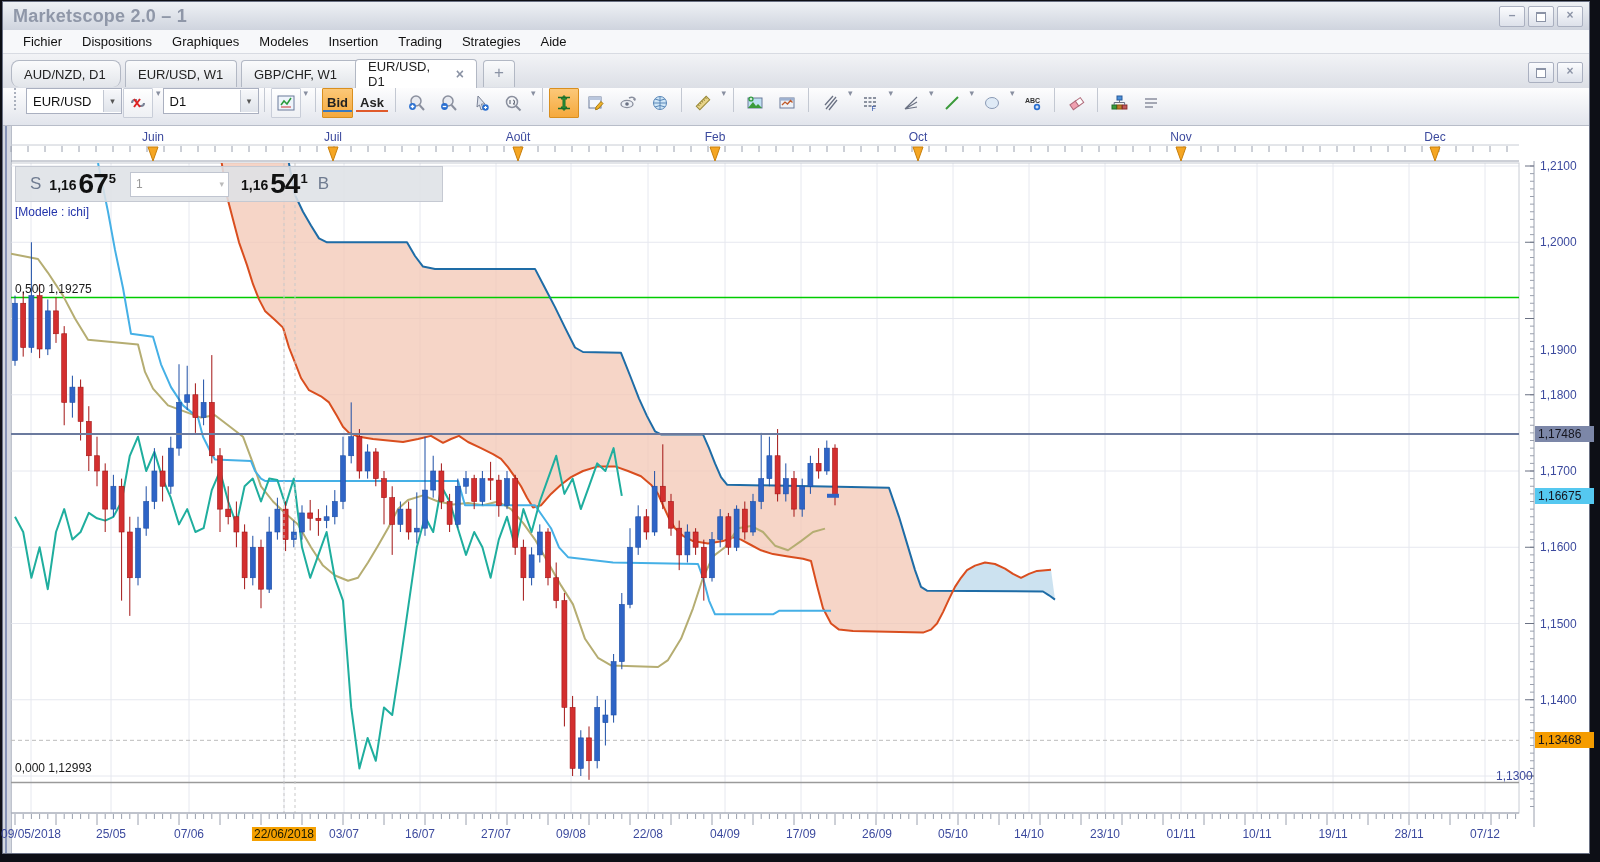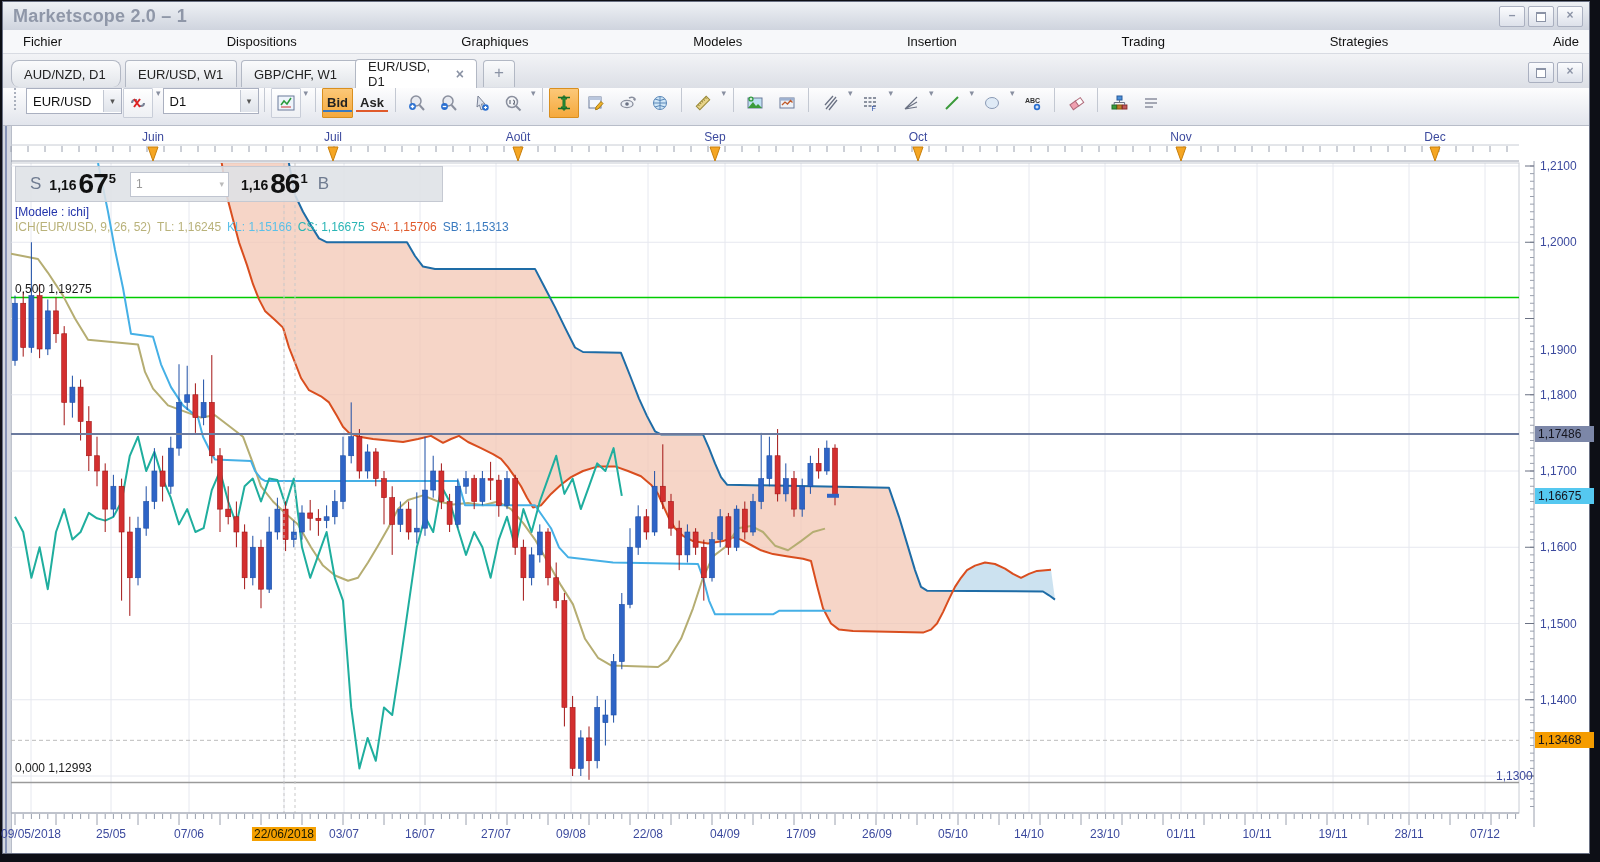--- a/index.html
+++ b/index.html
@@ -5,21 +5,21 @@
   html,body{margin:0;padding:0;background:#0d0f16;font-family:"Liberation Sans",sans-serif;}
   #screen{position:relative;width:1600px;height:862px;background:#0d0f16;overflow:hidden;}
   #window{position:absolute;left:2px;top:1px;width:1588px;height:853px;background:#eceef2;border:1px solid #6a7184;box-sizing:border-box;}
   
   #titlebar{position:absolute;left:0;top:0;width:100%;height:28px;background:linear-gradient(#eef1f5,#cfd4de);border-bottom:1px solid #aab0bd;display:flex;align-items:center;}
   #title-text{color:#8f97a8;font-weight:bold;font-size:18px;padding-left:10px;letter-spacing:.2px;}
   .winbtns{position:absolute;right:6px;top:4px;display:flex;gap:3px;}
   .winbtn{width:24px;height:19px;background:linear-gradient(#fbfcfe,#dde1ea);border:1px solid #aab0c0;border-radius:2px;color:#8b93a6;font-size:12px;line-height:17px;text-align:center;font-weight:bold;}
   .restore-glyph{display:inline-block;width:8px;height:7px;border:1px solid #8b93a6;border-top-width:2px;margin-top:5px;background:#fff;}
   
-  #menubar{position:absolute;left:0;top:28px;width:100%;height:24px;background:#f7f8fa;border-bottom:1px solid #d8dbe2;display:flex;align-items:center;padding-left:10px;box-sizing:border-box;justify-content:space-between;}
+  #menubar{position:absolute;left:0;top:28px;width:100%;height:24px;background:#f7f8fa;border-bottom:1px solid #d8dbe2;display:flex;align-items:center;padding-left:10px;box-sizing:border-box;}
   .menu-item{font-size:13px;color:#111;padding:3px 10px;}
   
   #tabbar{position:absolute;left:0;top:52px;width:100%;height:34px;background:linear-gradient(#f2f3f6,#dcdfe6);border-bottom:1px solid #b8bdc9;}
   .tab{position:absolute;top:6px;height:27px;background:linear-gradient(#fafbfc,#e2e5ea);border:1px solid #b2b8c4;border-bottom:none;border-radius:4px 4px 0 0;display:flex;align-items:center;padding:0 12px;font-size:13px;color:#222;box-sizing:border-box;}
   .tab.active{background:#fff;height:29px;top:5px;z-index:2;}
   .tab .close-x{margin-left:8px;color:#8a92a4;font-size:14px;font-weight:bold;}
   .tab-plus{position:absolute;top:6px;width:30px;height:26px;background:linear-gradient(#fafbfc,#e2e5ea);border:1px solid #b2b8c4;border-bottom:none;border-radius:4px 4px 0 0;text-align:center;font-size:17px;color:#8a92a4;line-height:24px;}
   
   #toolbar{position:absolute;left:0;top:86px;width:100%;height:38px;background:linear-gradient(#fdfdfe,#e2e5ec);border-bottom:1px solid #b8bdc9;display:flex;align-items:flex-start;padding-left:6px;box-sizing:border-box;}
   .tb-grip{width:5px;height:22px;border-left:2px dotted #aab0bd;margin:0 5px;}
@@ -937,30 +937,29 @@
       <div id="quote-panel" style="pointer-events:auto;">
         <span class="q-sb">S</span>
         <span class="q-small">1,16</span>
         <span class="q-big">67</span>
         <span class="q-sup">5</span>
         <span id="amount-box">
           <span>1</span>
           <span class="ac">▾</span>
         </span>
         <span class="q-small">1,16</span>
-        <span class="q-big">86</span>
+        <span class="q-big">54</span>
         <span class="q-sup">1</span>
         <span class="q-sb">B</span>
       </div>
       <div id="model-label">[Modele : ichi]</div>
-      <div id="indicator-line"><span style="color: rgb(185, 178, 122);">ICH(EUR/USD, 9, 26, 52)</span><span style="color: rgb(185, 178, 122);">TL: 1,16245</span><span style="color: rgb(91, 192, 232);">KL: 1,15166</span><span style="color: rgb(42, 181, 181);">CS: 1,16675</span><span style="color: rgb(224, 90, 43);">SA: 1,15706</span><span style="color: rgb(58, 122, 191);">SB: 1,15313</span></div>
     <div class="month-label" style="left:150px;top:4px;">Juin</div>
           <div class="month-label" style="left:330px;top:4px;">Juil</div>
           <div class="month-label" style="left:515px;top:4px;">Août</div>
-          <div class="month-label" style="left:712px;top:4px;">Sep</div>
+          <div class="month-label" style="left:712px;top:4px;">Feb</div>
           <div class="month-label" style="left:915px;top:4px;">Oct</div>
           <div class="month-label" style="left:1178px;top:4px;">Nov</div>
           <div class="month-label" style="left:1432px;top:4px;">Dec</div>
           <div class="date-label" style="left:28px;top:701px;">09/05/2018</div>
           <div class="date-label" style="left:108px;top:701px;">25/05</div>
           <div class="date-label" style="left:186px;top:701px;">07/06</div>
           <div class="date-label hl" style="left:281px;top:701px;">22/06/2018</div>
           <div class="date-label" style="left:341px;top:701px;">03/07</div>
           <div class="date-label" style="left:417px;top:701px;">16/07</div>
           <div class="date-label" style="left:493px;top:701px;">27/07</div>

